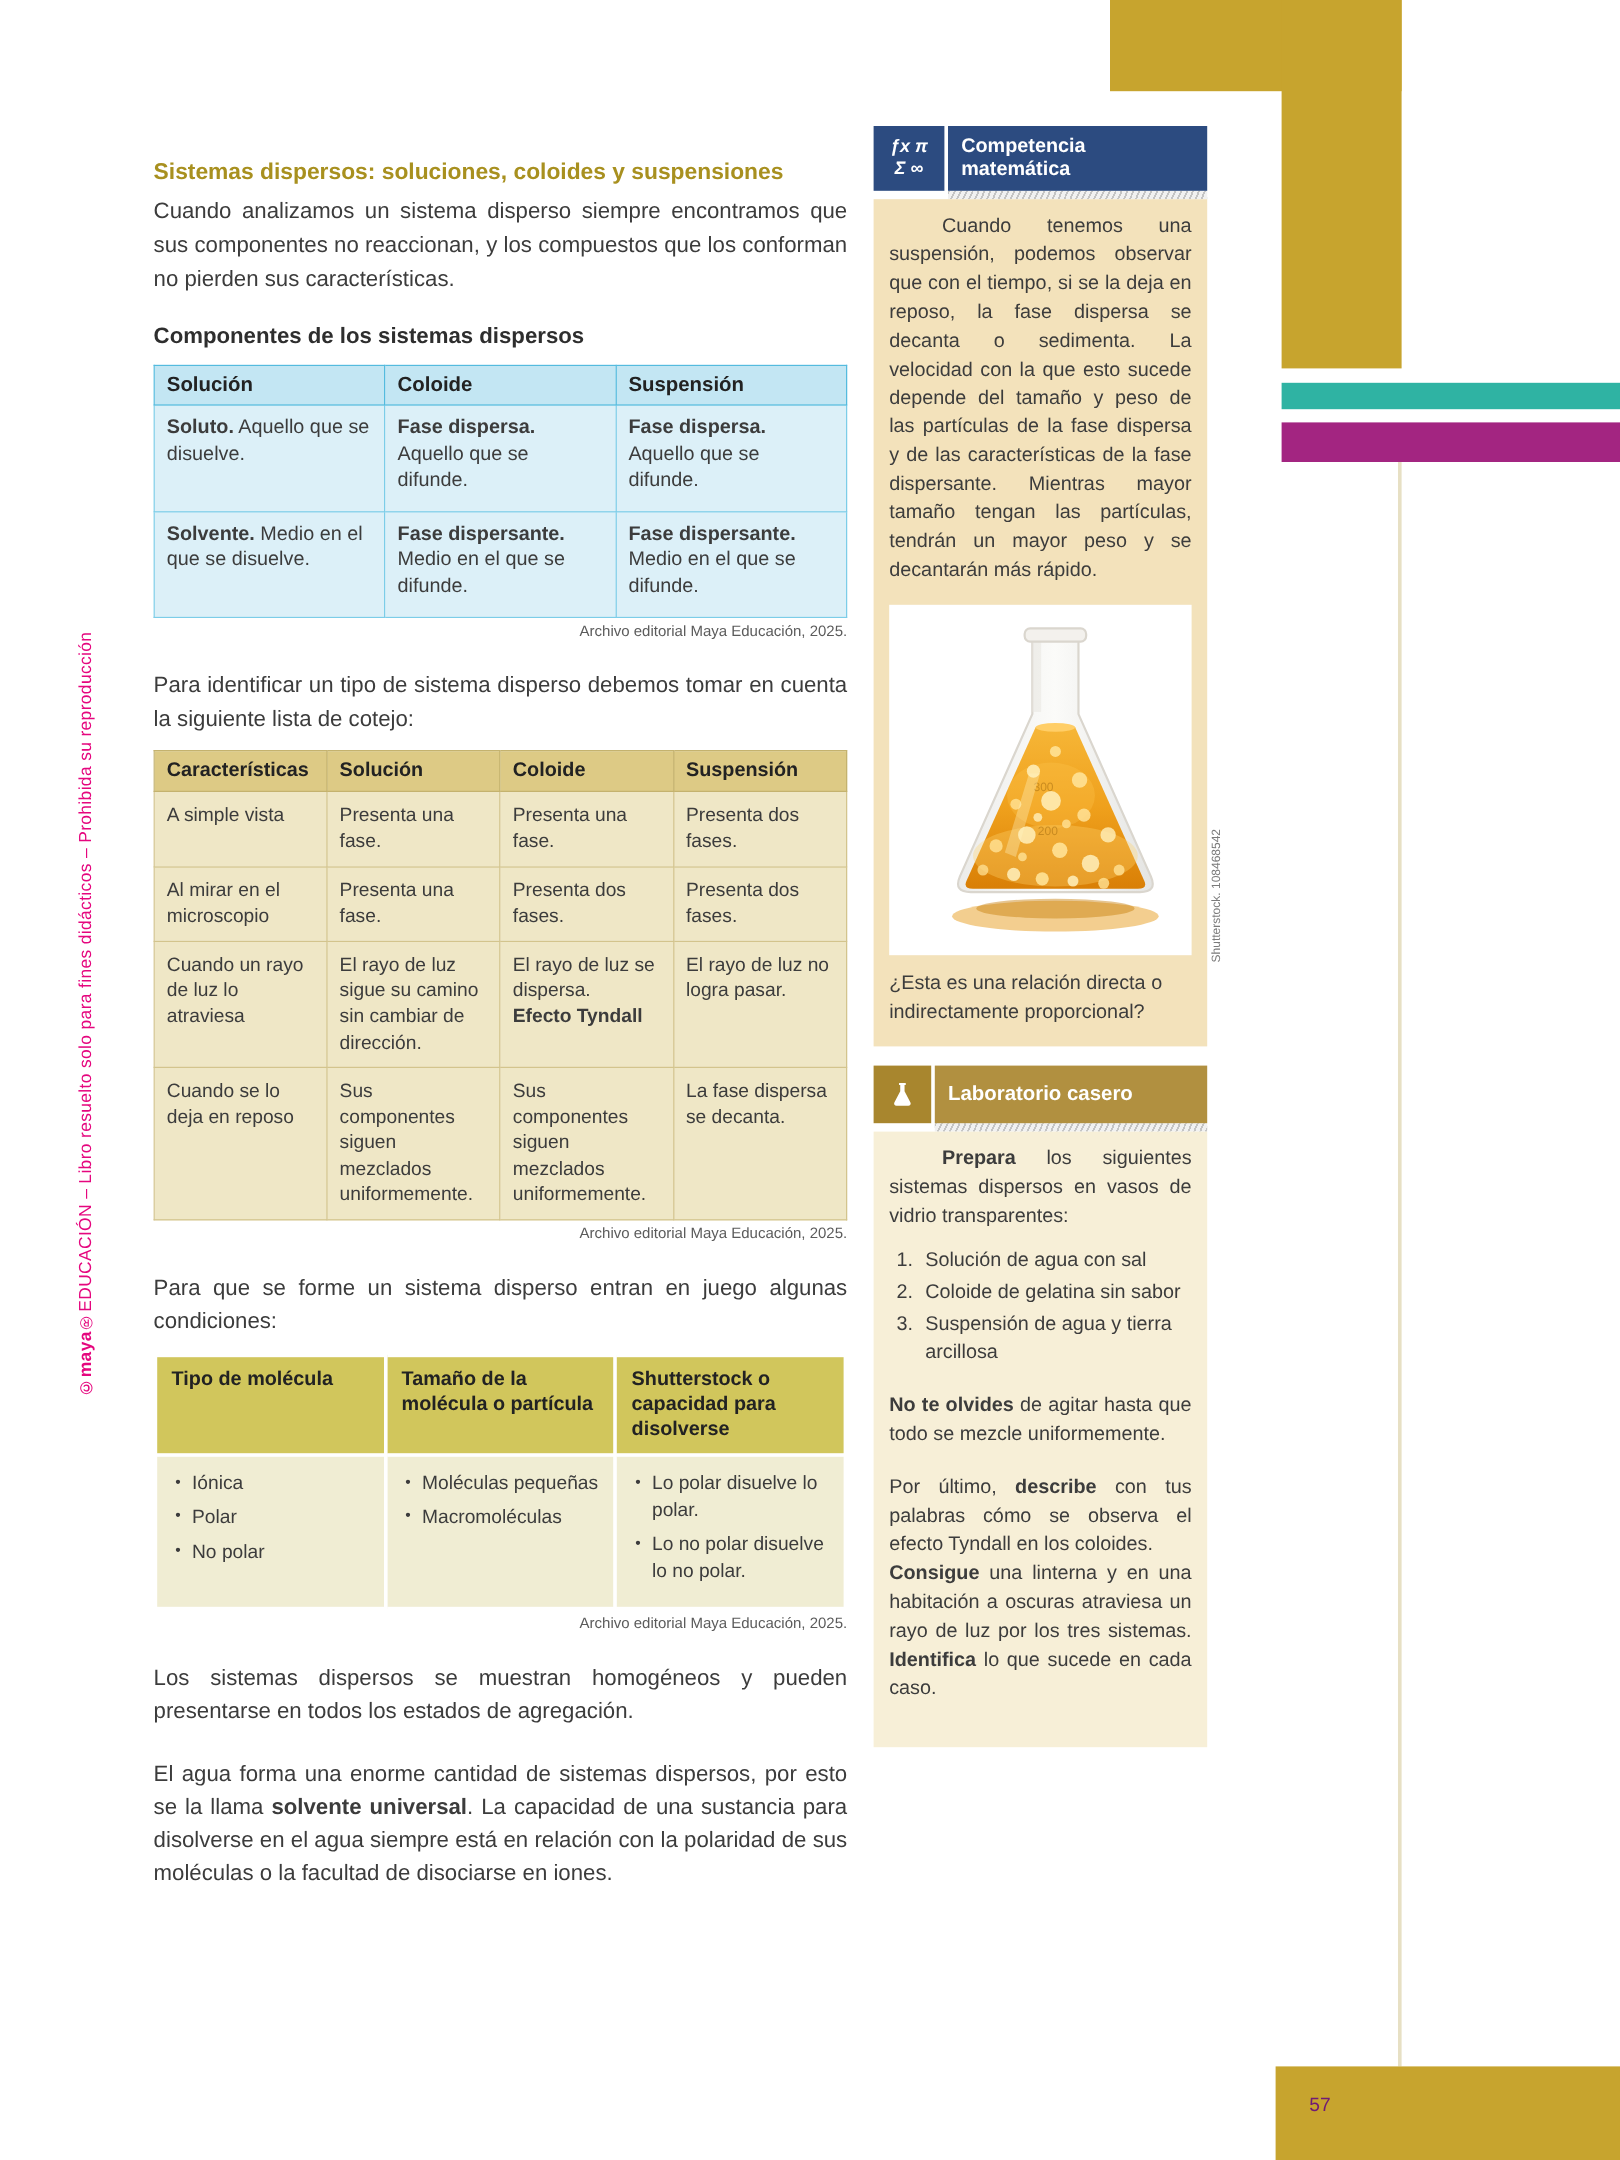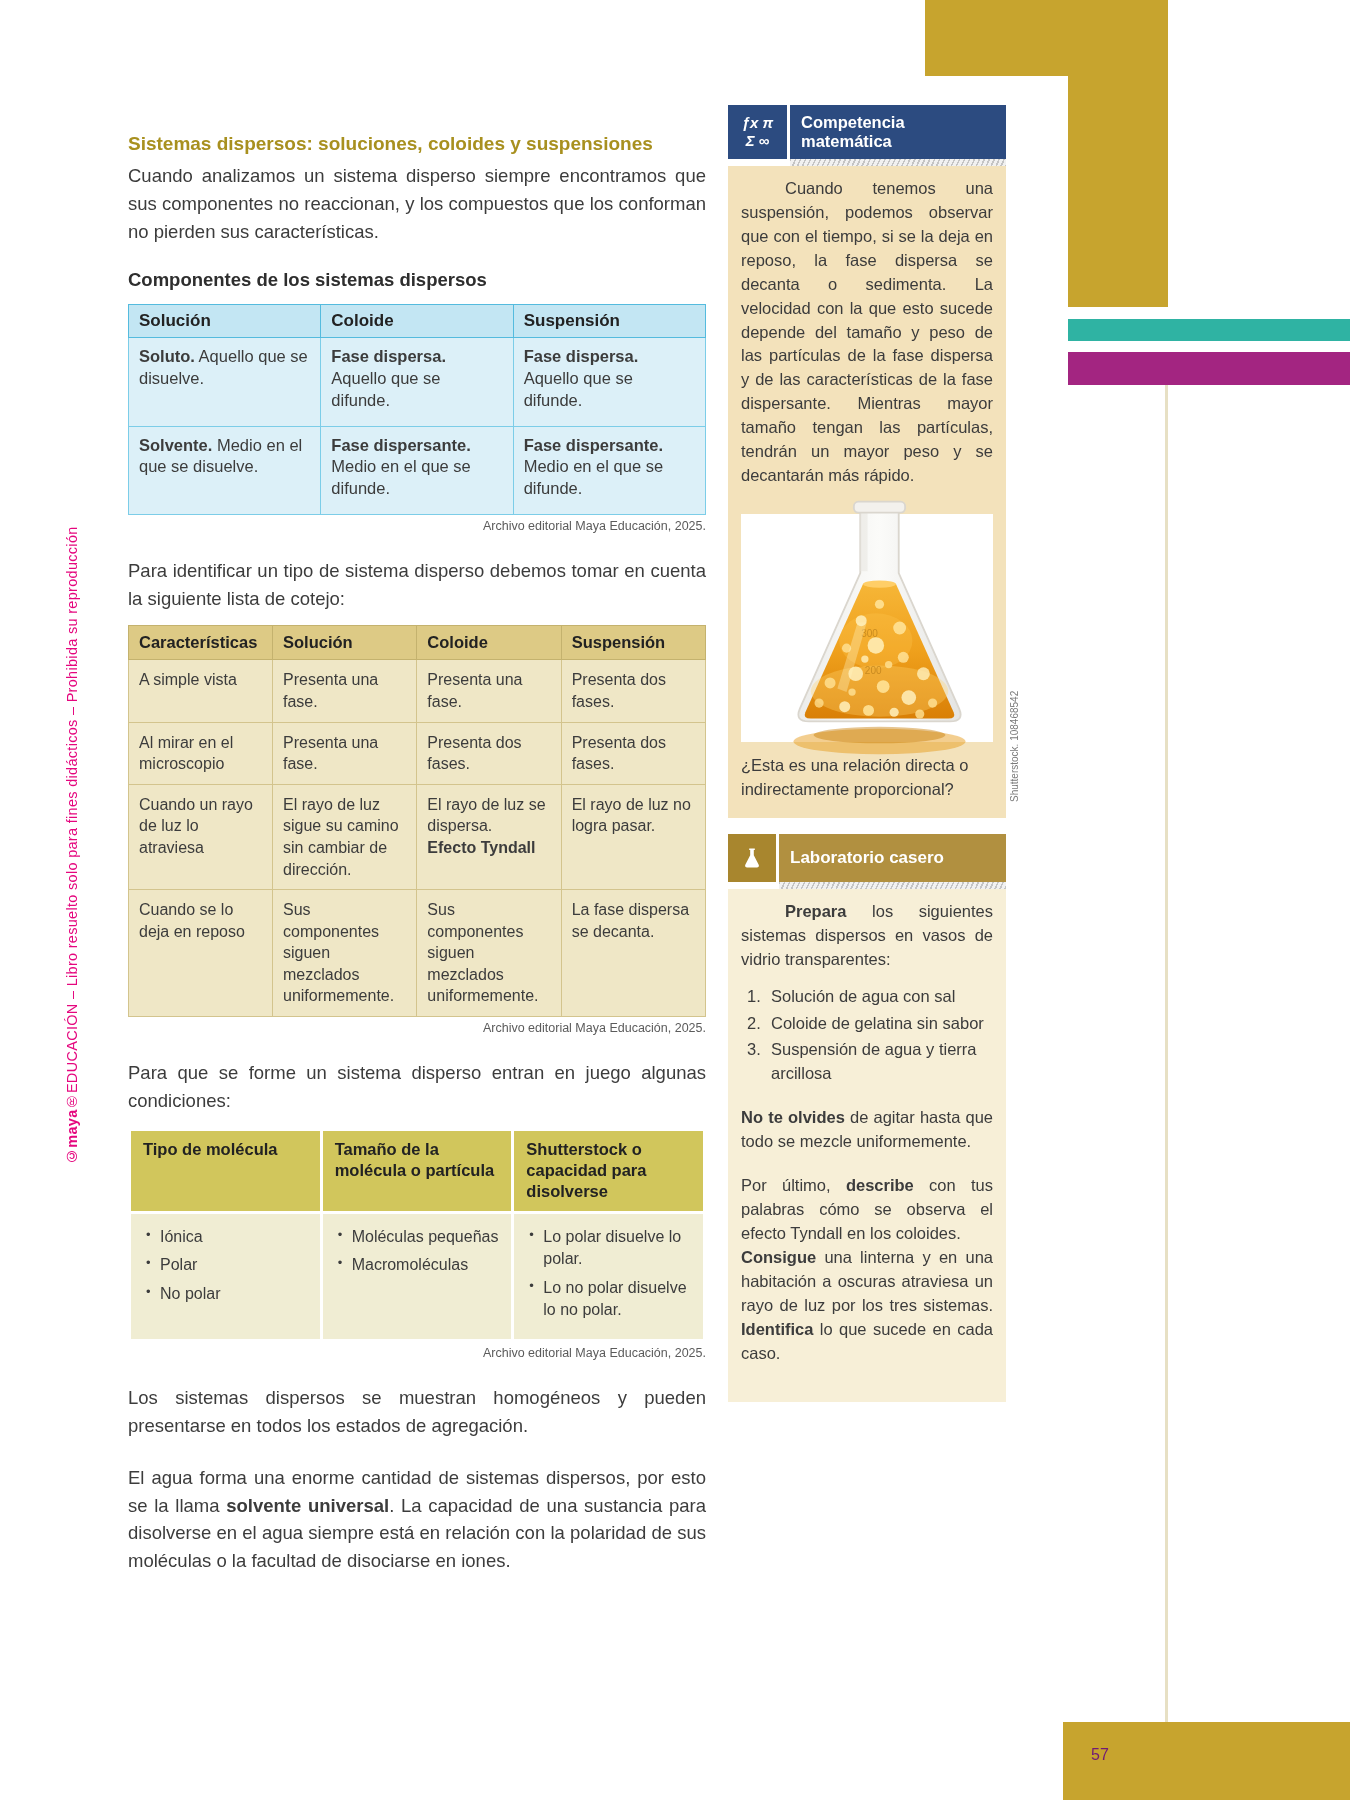--- a/index.html
+++ b/index.html
@@ -53,21 +53,21 @@
   .head-bar.gold { background:#B19040; font-size:17px; }
   .hatch { height:7px; background:repeating-linear-gradient(115deg,#C4C4C4 0 1.5px,#F1F1F1 1.5px 4.5px); }
   .comp .hatch { margin-left:62px; }
   .lab  .hatch { margin-left:51px; }
   .box-body { padding:11px 13px 16px; }
   .comp-body { background:#F3E2BB; }
   .lab-body  { background:#F7EFD7; }
   .sb-para { font-size:16.5px; line-height:1.45; text-align:justify; }
   .indent { text-indent:44px; }
   .q { text-align:left; margin-top:6px; }
-  .flask-fig { background:#FFFFFF; margin:26px auto 12px; width:252px; height:228px;
+  .flask-fig { background:#FFFFFF; margin:16px auto 12px; width:252px; height:292px;
                display:flex; align-items:center; justify-content:center;padding-left:25px; }
   .lab { margin-top:16px; }
   .num-list { margin:13px 0 20px 6px; }
   .num-item { display:flex; font-size:16.5px; line-height:1.45; margin-bottom:3px; }
   .num-item .num { width:24px; flex:0 0 auto; }
   .num-item .txt { flex:1; }
   .gap20 { margin-bottom:20px; }
 
   .img-credit { position:absolute; left:1009px; top:686px; height:116px; writing-mode:vertical-rl;
                 transform:rotate(180deg); font-size:10px; color:#7A7A7A; white-space:nowrap; }

